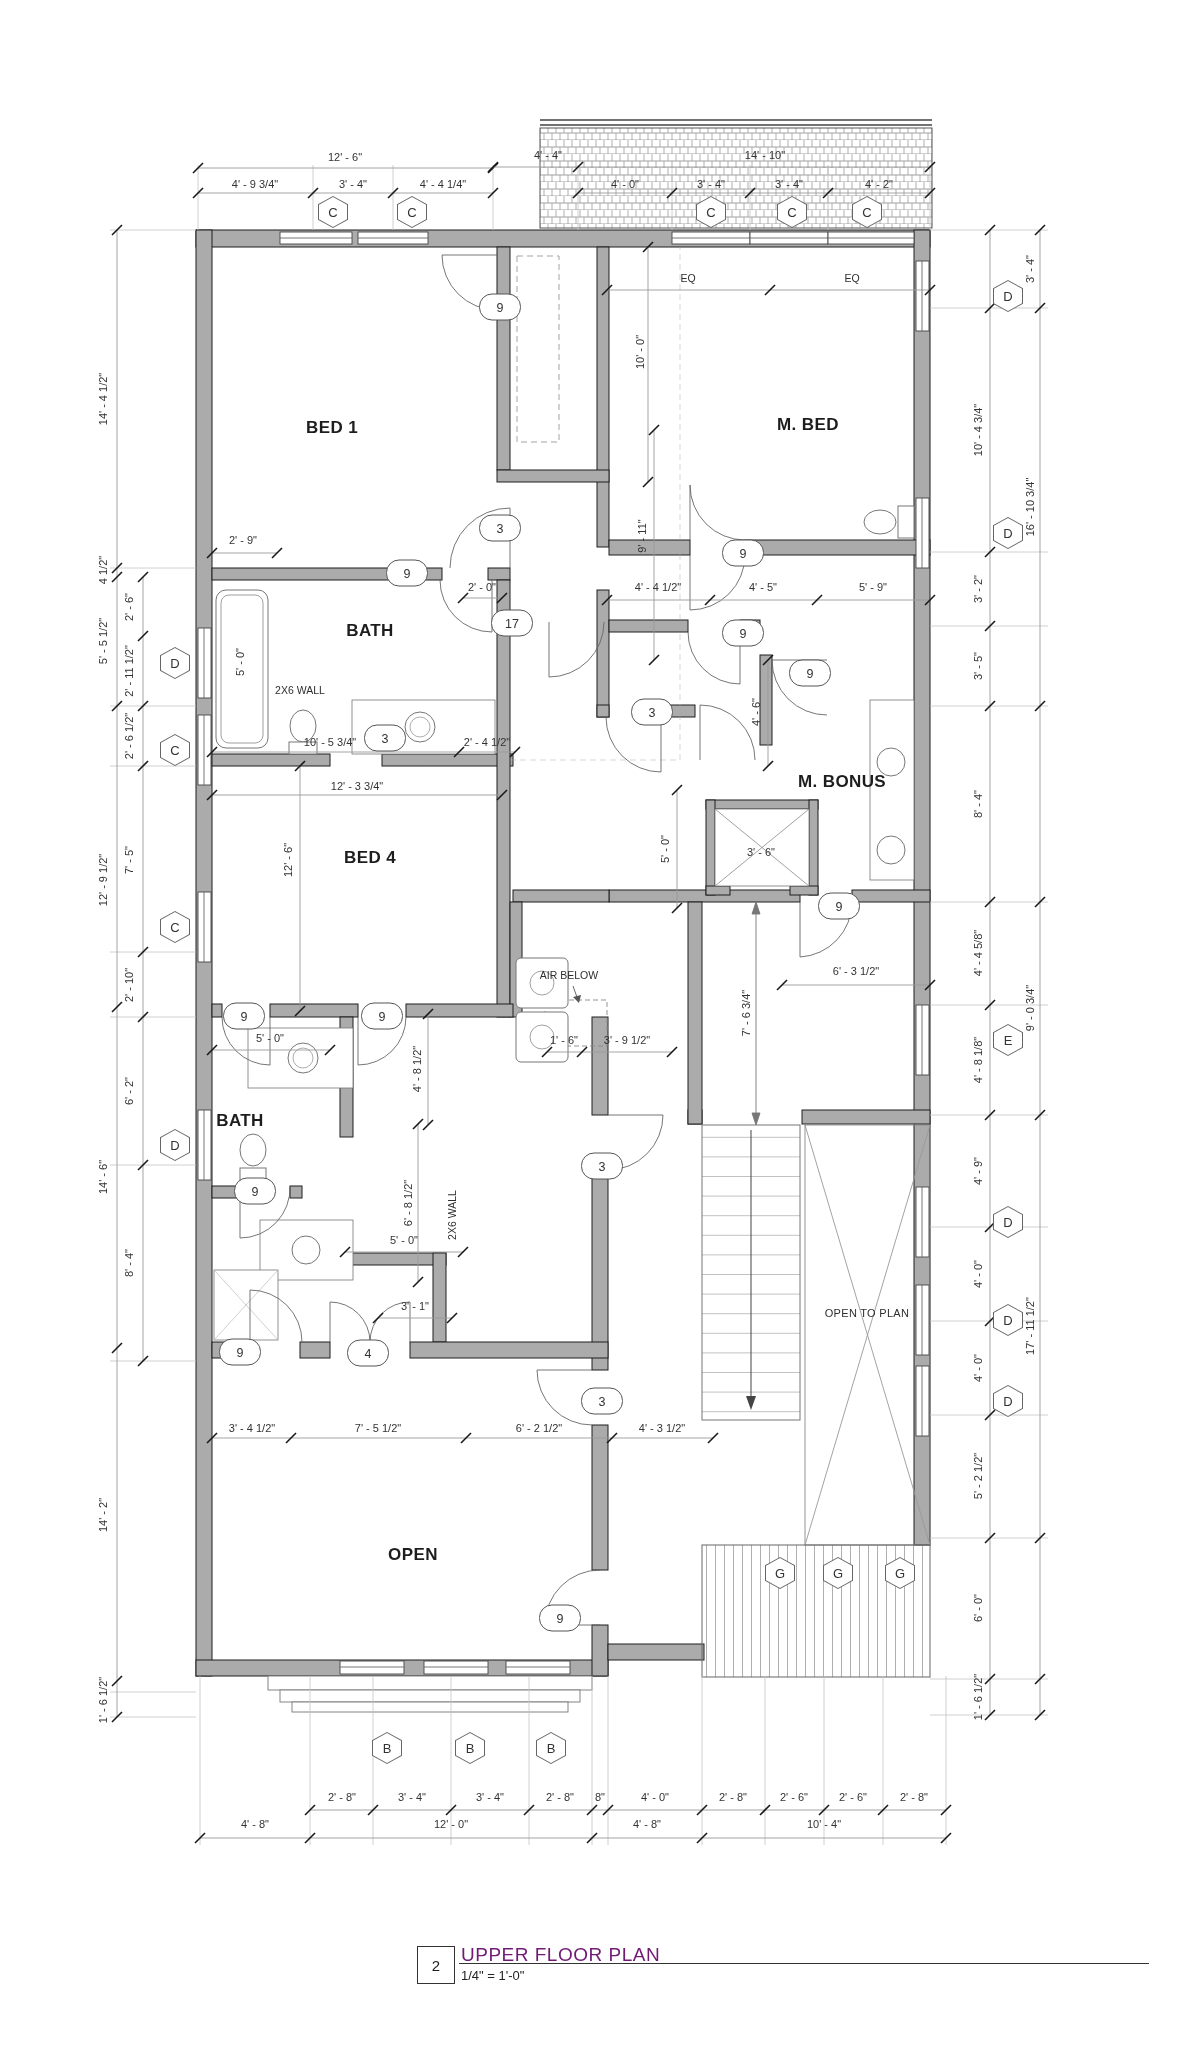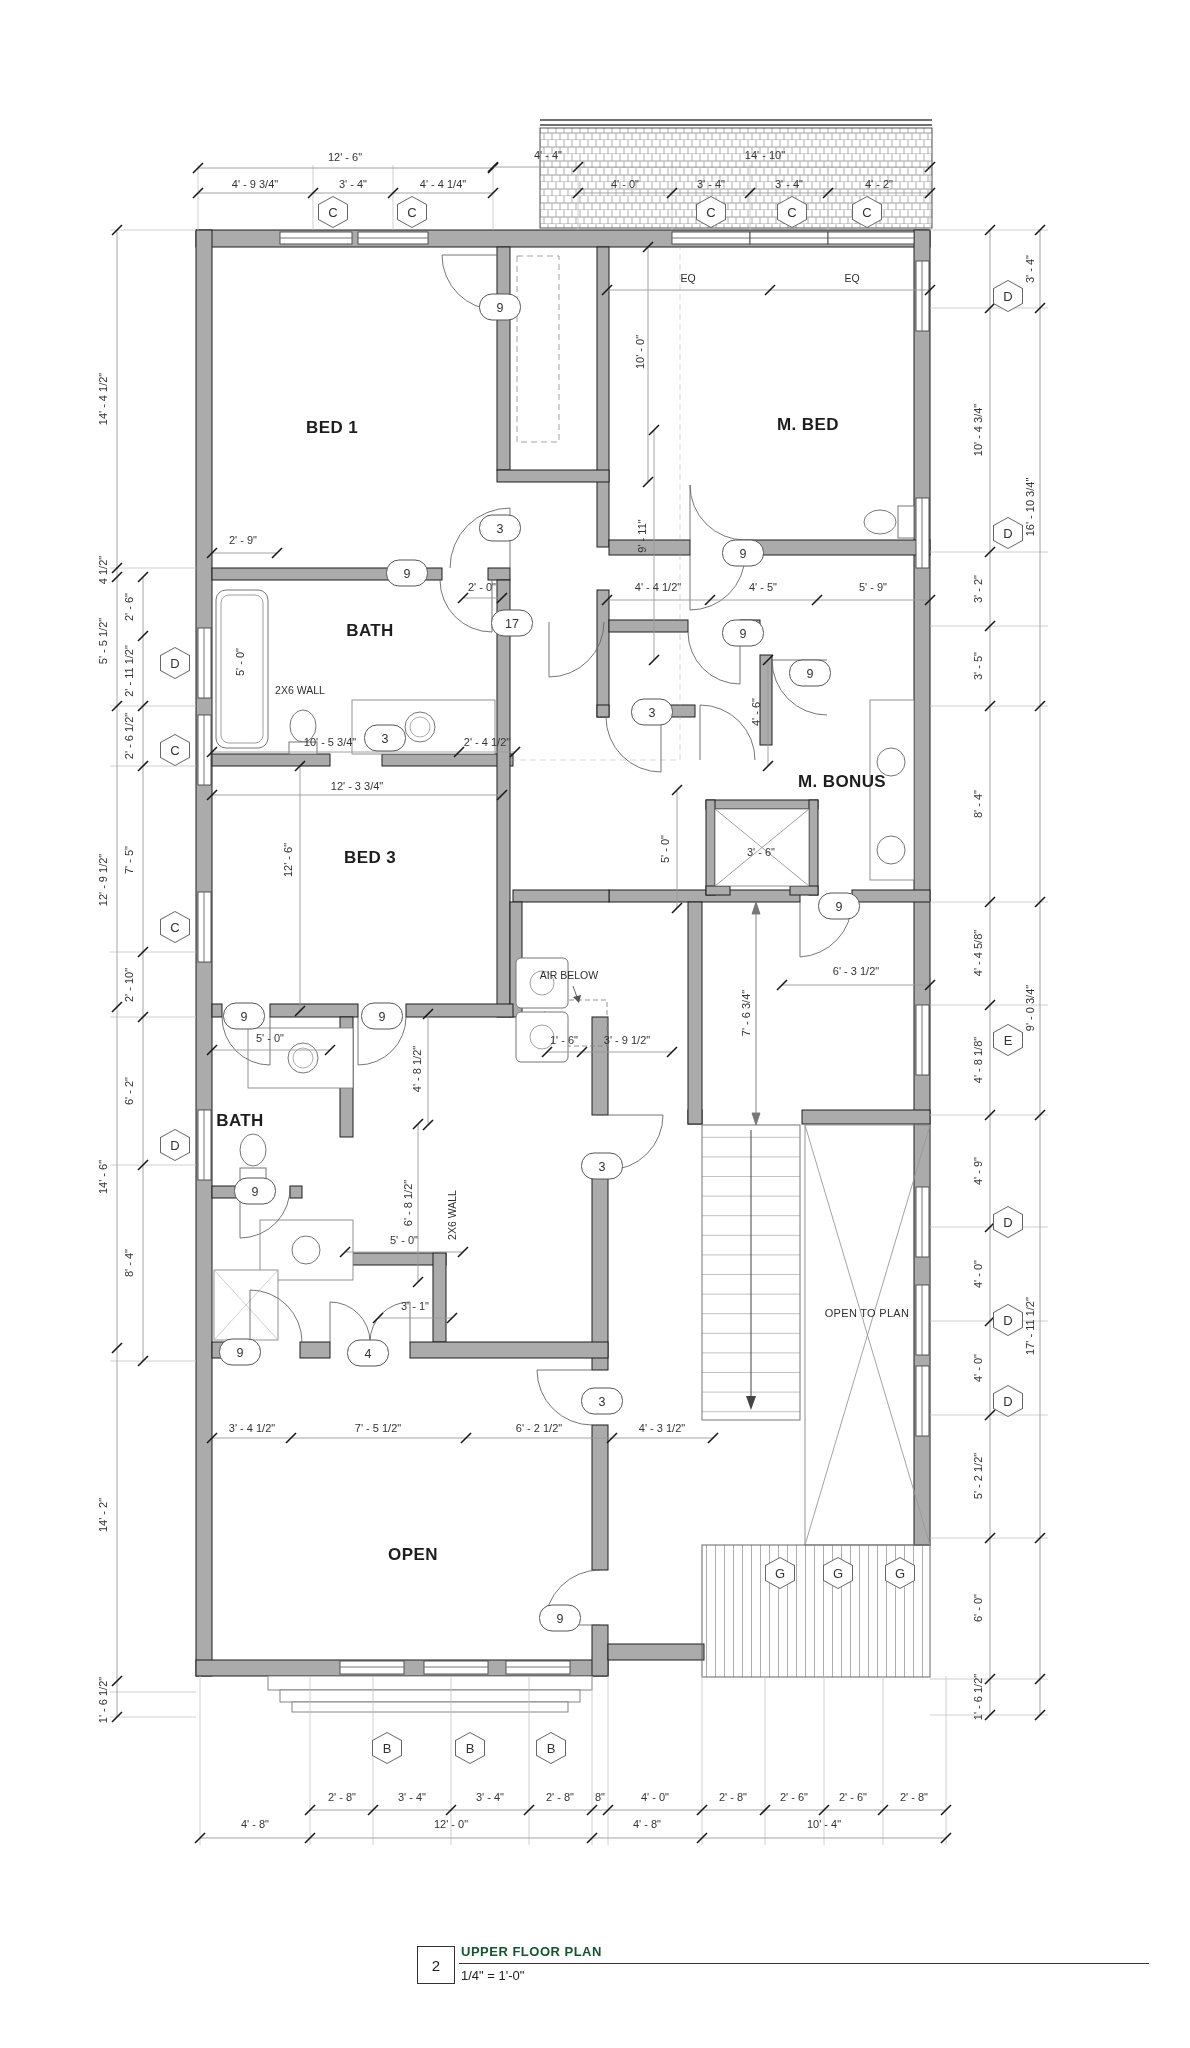--- a/index.html
+++ b/index.html
@@ -16,21 +16,21 @@
             border-radius:13px;background:#fff;display:flex;align-items:center;justify-content:center;
             font-size:12.5px;color:#333;}
   .hex{position:absolute;transform:translate(-50%,-50%);width:30px;height:32px;
        clip-path:polygon(50% 0,100% 26%,100% 74%,50% 100%,0 74%,0 26%);background:#666;
        display:flex;align-items:center;justify-content:center;}
   .hex .in{position:absolute;inset:1px;clip-path:polygon(50% 0,100% 26%,100% 74%,50% 100%,0 74%,0 26%);background:#fff;}
   .hex span{position:relative;font-size:13px;color:#333;}
   #titleblock{position:absolute;left:415px;top:1944px;width:740px;}
   #tb-box{position:absolute;left:2px;top:2px;width:36px;height:36px;border:1px solid #333;background:#fff;
           display:flex;align-items:center;justify-content:center;font-size:15px;color:#222;}
-  #tb-title{position:absolute;left:46px;top:0px;font-size:13px;font-weight:bold;letter-spacing:.5px;color:#14532d;}
+  #tb-title{position:absolute;left:46px;top:0px;font-size:19px;font-weight:normal;letter-spacing:.5px;color:#701a75;}
   #tb-rule{position:absolute;left:44px;top:19px;width:690px;border-top:1.5px solid #333;}
   #tb-scale{position:absolute;left:46px;top:24px;font-size:13px;color:#222;}
 </style>
 </head>
 <body>
 
 <div id="stage">
 
 <svg id="plansvg" width="1190" height="2048" viewBox="0 0 1190 2048">
   <defs>
@@ -428,21 +428,21 @@
     <path d="M756 902 V1125"></path>
     <polygon points="756,902 752,914 760,914" fill="#777"></polygon>
     <polygon points="756,1125 752,1113 760,1113" fill="#777"></polygon>
   </g>
 </svg>
 
 <div id="labels">
       <div class="lbl room" style="left: 332px; top: 427px;">BED 1</div>
       <div class="lbl room" style="left: 772px; top: 424px; margin-left: 36px;">M. BED</div>
       <div class="lbl room" style="left: 370px; top: 630px;">BATH</div>
-      <div class="lbl room" style="left: 370px; top: 857px;">BED 3</div>
+      <div class="lbl room" style="left: 370px; top: 857px;">BED 4</div>
       <div class="lbl room" style="left: 842px; top: 781px;">M. BONUS</div>
       <div class="lbl room" style="left: 240px; top: 1120px;">BATH</div>
       <div class="lbl room" style="left: 413px; top: 1554px;">OPEN</div>
       <div class="lbl " style="left: 345px; top: 157px;">12' - 6"</div>
       <div class="lbl " style="left: 255px; top: 184px;">4' - 9 3/4"</div>
       <div class="lbl " style="left: 353px; top: 184px;">3' - 4"</div>
       <div class="lbl " style="left: 443px; top: 184px;">4' - 4 1/4"</div>
       <div class="lbl " style="left: 548px; top: 155px;">4' - 4"</div>
       <div class="lbl " style="left: 765px; top: 155px;">14' - 10"</div>
       <div class="lbl " style="left: 625px; top: 184px;">4' - 0"</div>

